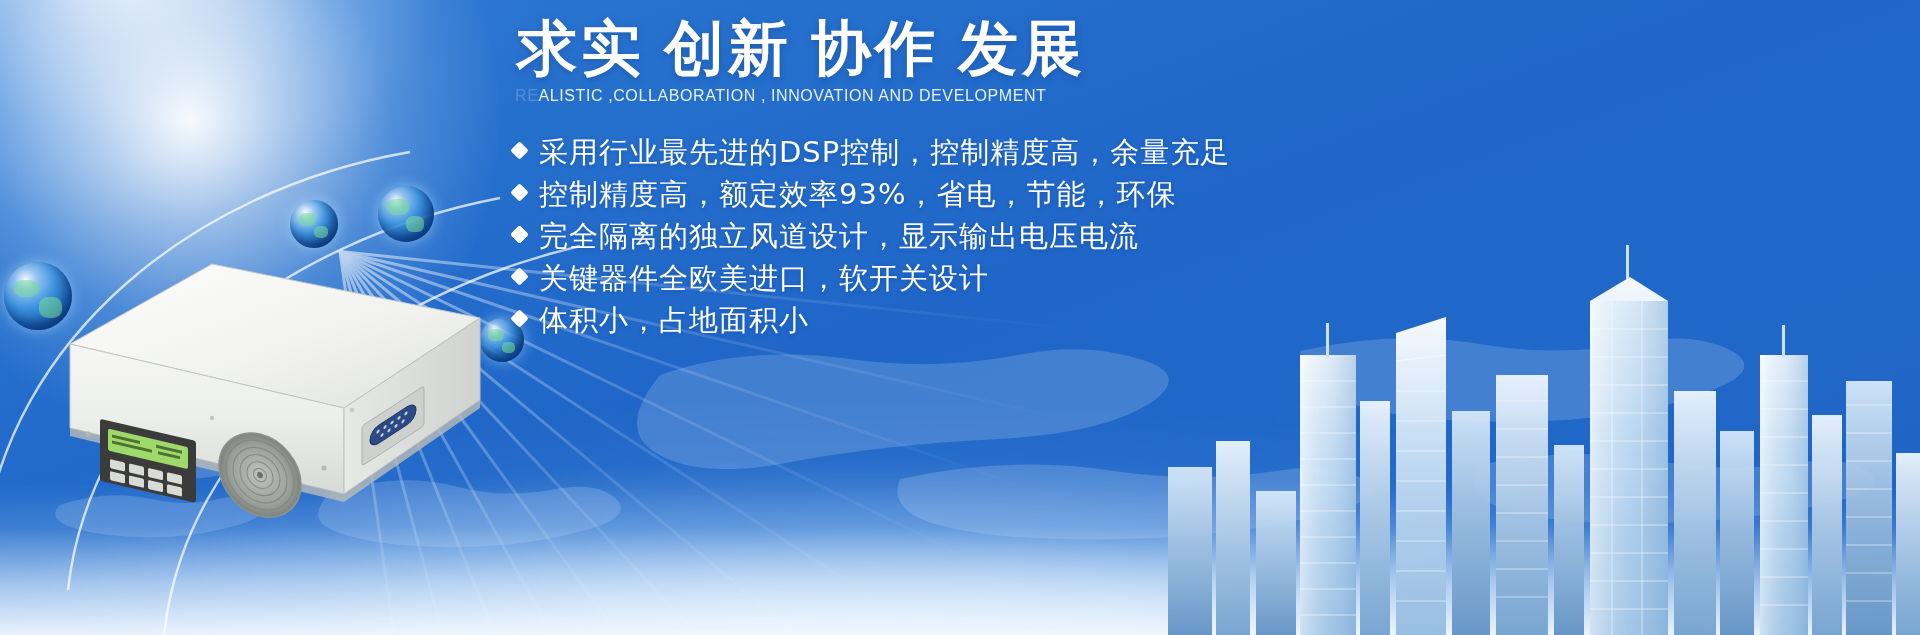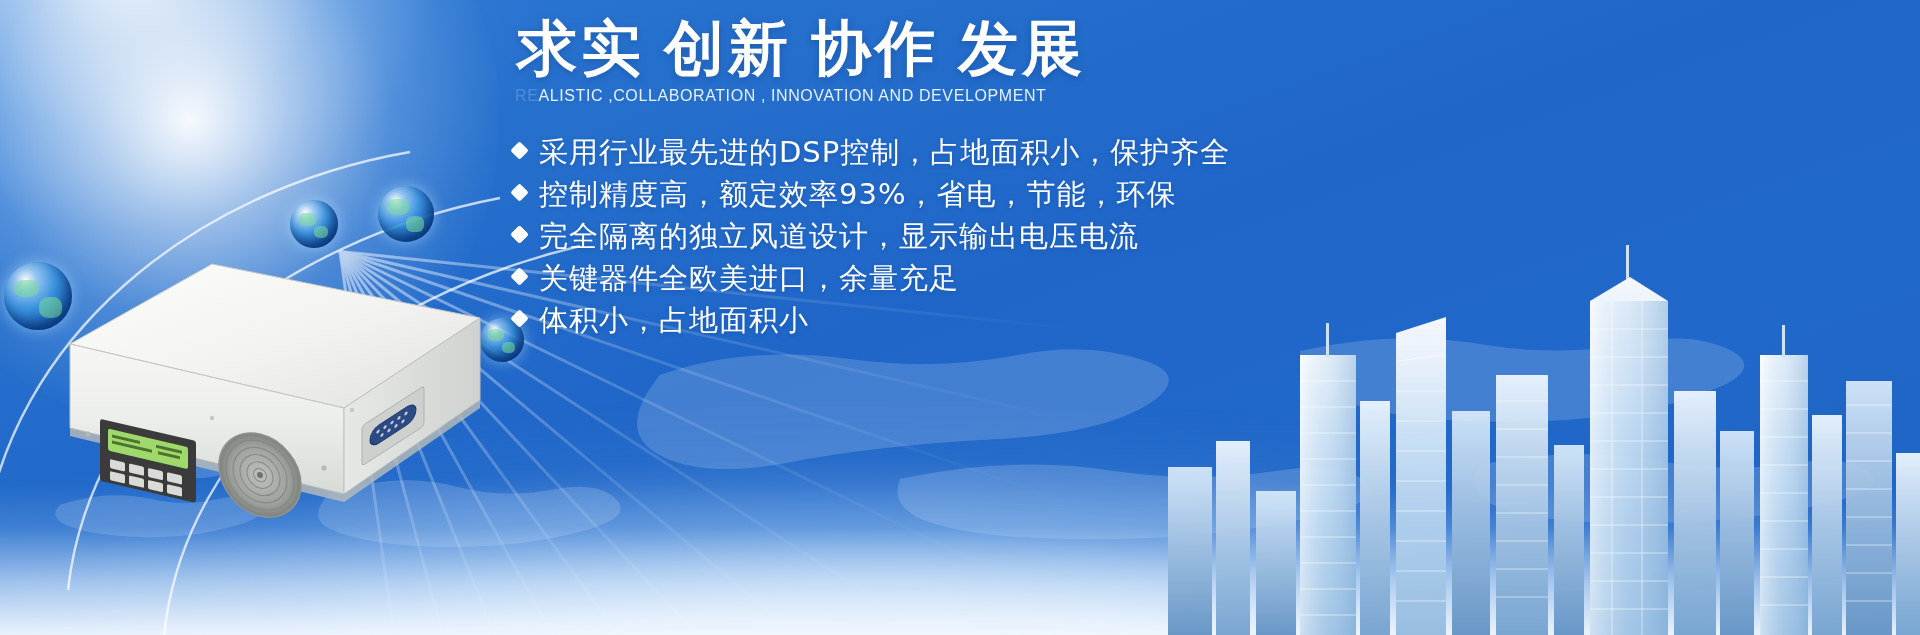--- a/index.html
+++ b/index.html
@@ -360,22 +360,22 @@
           <line x1="236" y1="366" x2="286" y2="366"></line>
         <line x1="236" y1="396" x2="286" y2="396"></line>
       </g>
     </g>
   </svg>
 
   <div class="textblock">
     <h1 class="title">求实 创新 协作 发展</h1>
     <div class="subtitle"><span class="faint">RE</span><span>ALISTIC ,COLLABORATION , INNOVATION AND DEVELOPMENT</span></div>
     <ul class="features">
-      <li><span class="bullet"></span><span>采用行业最先进的DSP控制，占地面积小，保护齐全</span></li>
+      <li><span class="bullet"></span><span>采用行业最先进的DSP控制，控制精度高，余量充足</span></li>
       <li><span class="bullet"></span><span>控制精度高，额定效率93%，省电，节能，环保</span></li>
       <li><span class="bullet"></span></li>
       <li><span class="bullet"></span><span>完全隔离的独立风道设计，显示输出电压电流</span></li>
-      <li><span class="bullet"></span><span>关键器件全欧美进口，余量充足</span></li>
+      <li><span class="bullet"></span><span>关键器件全欧美进口，软开关设计</span></li>
       <li><span class="bullet"></span><span>体积小，占地面积小</span></li>
     </ul>
   </div>
 
 </div>
 
 </body></html>

